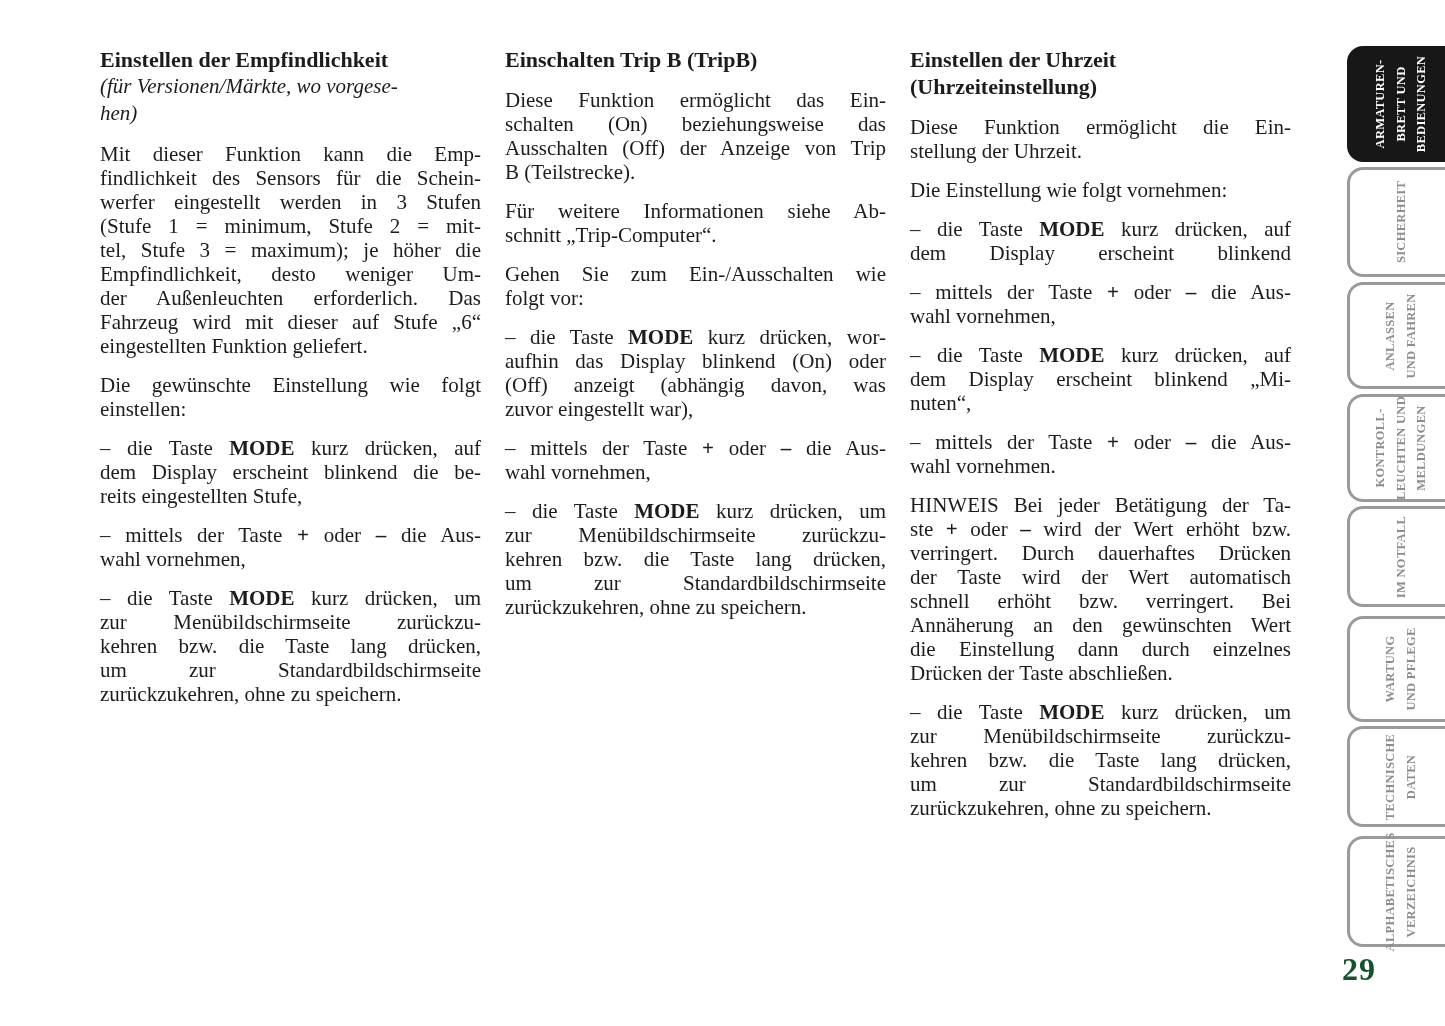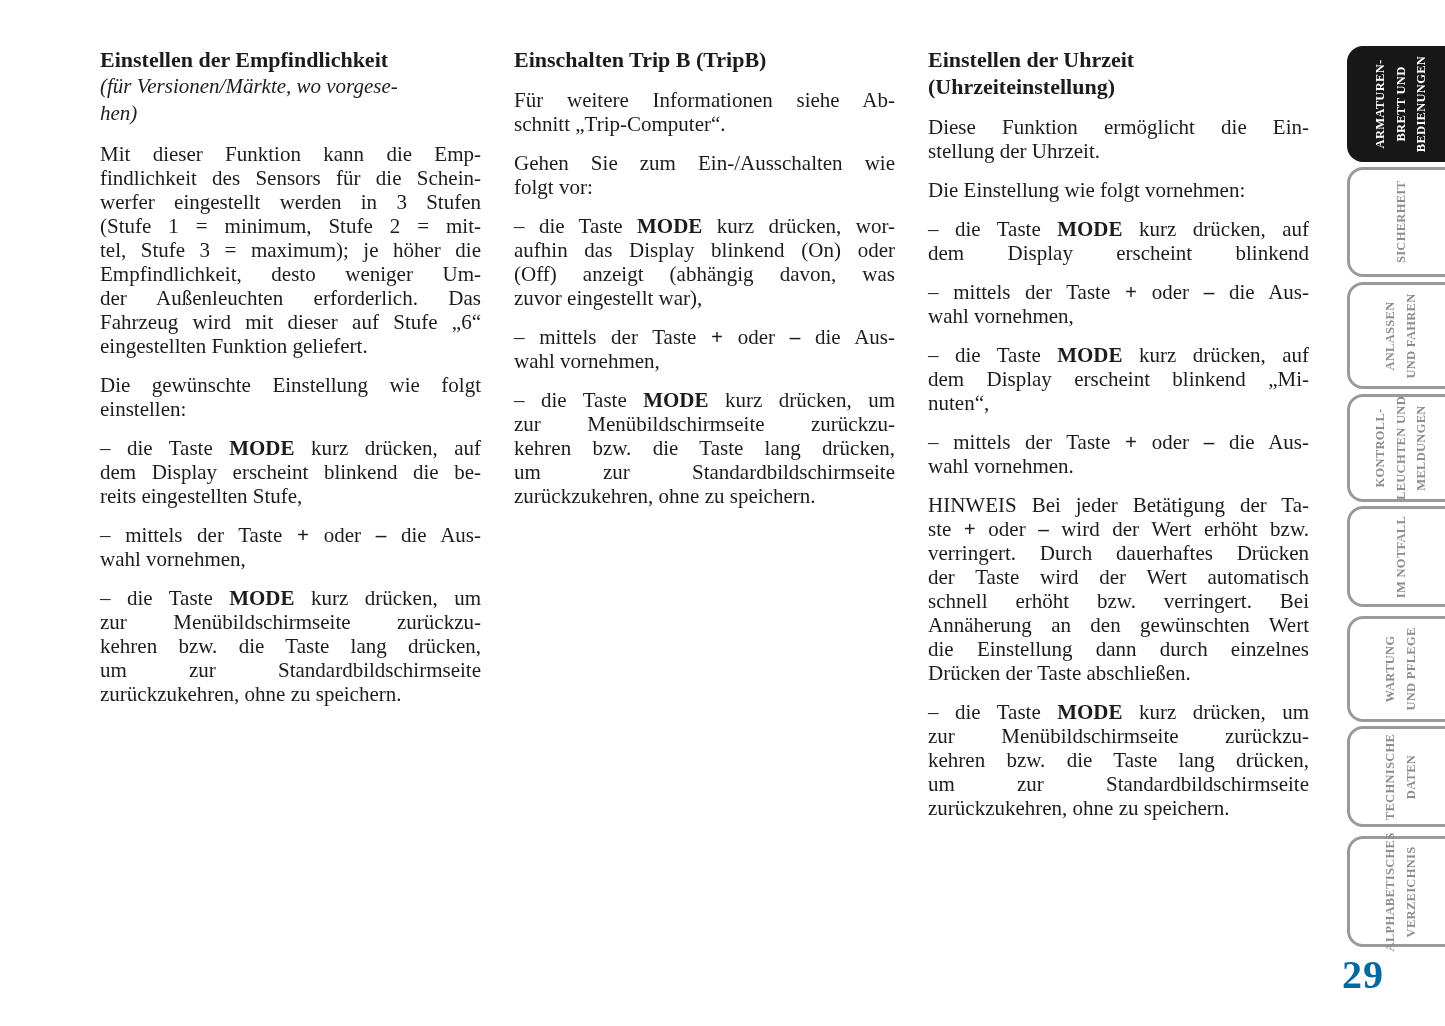--- a/index.html
+++ b/index.html
@@ -7,21 +7,21 @@
     width:1445px; height:1026px;
     background:#ffffff;
     font-family:"Liberation Serif","DejaVu Serif",serif;
     color:#1c1c1c;
     position:relative;
     overflow:hidden;
   }
   
   .columns {
     position:absolute; left:100px; top:46px;
-    display:flex; gap:33px;
+    display:flex; gap:24px;
   }
   .column { width:381px; }
   .heading-block { margin-bottom:15px; }
   .h-line  { font-weight:bold; font-size:22px; line-height:27px; }
   .sub-line{ font-size:21px; line-height:27px;font-style:italic; }
   .para { margin-bottom:15px; font-size:21px; line-height:24px; }
   .para:last-child { margin-bottom:0; }
   .line { text-align:justify; }
   .line.just { text-align-last:justify; }
   .line b { font-weight:bold; }
@@ -42,21 +42,21 @@
     font-size:12.5px;
     line-height:1.65;
     letter-spacing:0.3px;
     color:#8d8d8d;
     white-space:nowrap;
   }
   .tab.active .tab-label { color:#ffffff; }
   
   .page-num {
     position:absolute; left:1342px; top:951px;
-    font-size:40px; font-weight:bold; color:#0369a1;
+    font-size:32px; font-weight:bold; color:#14532d;
     letter-spacing:1px;
   }
 </style>
 </head>
 <body>
 
 <main class="columns" id="columns">
     <section class="column">
       <div class="heading-block">
         <div class="h-line">Einstellen der Empfindlichkeit</div>
@@ -93,20 +93,26 @@
         <div class="line just">kehren bzw. die Taste lang drücken,</div>
         <div class="line just">um zur Standardbildschirmseite</div>
         <div class="line">zurückzukehren, ohne zu speichern.</div>
       </div>
     </section>
     <section class="column">
       <div class="heading-block">
         <div class="h-line">Einschalten Trip B (TripB)</div>
       </div>
       <div class="para">
+        <div class="line just">Diese Funktion ermöglicht das Ein-</div>
+        <div class="line just">schalten (On) beziehungsweise das</div>
+        <div class="line just">Ausschalten (Off) der Anzeige von Trip</div>
+        <div class="line">B (Teilstrecke).</div>
+      </div>
+      <div class="para">
         <div class="line just">Für weitere Informationen siehe Ab-</div>
         <div class="line">schnitt „Trip-Computer“.</div>
       </div>
       <div class="para">
         <div class="line just">Gehen Sie zum Ein-/Ausschalten wie</div>
         <div class="line">folgt vor:</div>
       </div>
       <div class="para">
         <div class="line just">– die Taste <b>MODE</b> kurz drücken, wor-</div>
         <div class="line just">aufhin das Display blinkend (On) oder</div>

